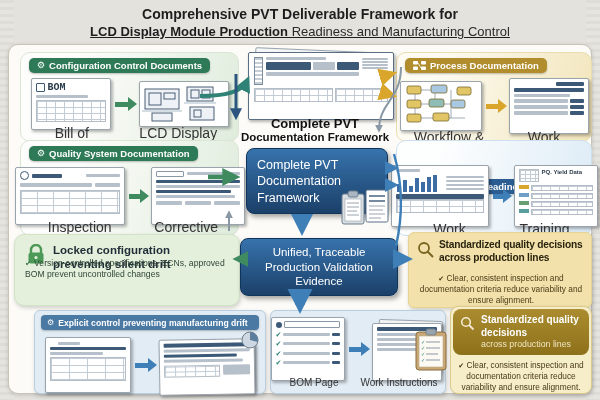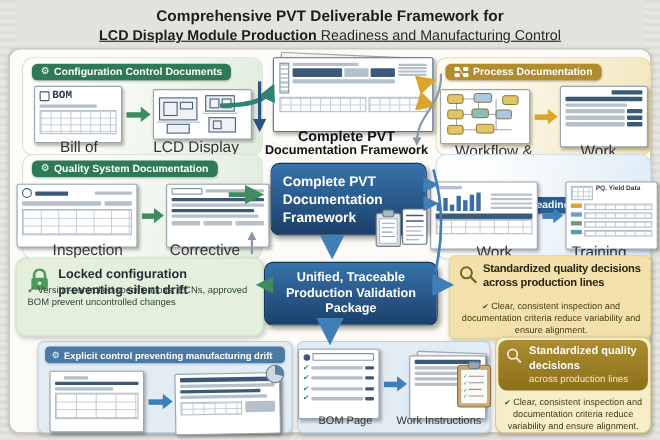--- a/index.html
+++ b/index.html
@@ -26,21 +26,21 @@
   .card{background:#fff;border:1px solid #9aa4ad;border-radius:2px;box-shadow:1.5px 2px 3px rgba(0,0,0,.28);
     position:relative;overflow:hidden;flex:none;}
   .harrow{position:relative;height:5px;margin:0 10px 0 4px;flex:none;}
   .harrow::after{content:"";position:absolute;right:-8px;top:-4.5px;border-left:9px solid;
     border-top:7px solid transparent;border-bottom:7px solid transparent;border-left-color:inherit;}
   .navybar{background:#3c5a78;border-radius:1px;}
   .graybar{background:#b6c0ca;border-radius:1px;}
   .grid{background-image:linear-gradient(#c3ccd4 1px,transparent 1px),
     linear-gradient(90deg,#c3ccd4 1px,transparent 1px);background-size:9px 6px;border:1px solid #b4bec8;}
   .bluebox{position:absolute;background:linear-gradient(#3773ac,#1b4069);border:1px solid #10355a;
-    border-radius:8px;color:#fff;font-weight:bold;box-shadow:2px 3px 5px rgba(0,0,0,.35);z-index:4;}
+    border-radius:8px;color:#fff;font-weight:normal;box-shadow:2px 3px 5px rgba(0,0,0,.35);z-index:4;}
   .soft{box-shadow:1px 2px 4px rgba(0,0,0,.18);}
   svg.overlay{position:absolute;left:0;top:0;z-index:6;pointer-events:none;}
   .minidoc-label{font-weight:bold;color:#2b3c4c;}
 </style>
 </head>
 <body>
 
 <div class="canvas">
 
   <div class="edge-tex left"></div>
@@ -346,21 +346,21 @@
     <div style="position:absolute;left:38px;top:8px;width:178px;font-size:11.5px;line-height:1.25;color:#1f2d36;">
       <b>Locked</b><span style="font-weight:600;"> configuration preventing silent drift</span>
     </div>
     <div style="position:absolute;left:10px;top:23px;width:206px;font-size:8.6px;line-height:1.3;color:#2e4636;">
       <span class="icn" style="font-size:8px;color:#3f7d4c;">✔</span>
       <span>Version-controlled specifications, ECNs, approved BOM prevent uncontrolled changes</span>
     </div>
   </div>
 
   <div class="bluebox" style="left:240px;top:238px;width:158px;height:58px;font-size:11.5px;line-height:1.3;display:flex;align-items:center;justify-content:center;text-align:center;padding:4px 8px;box-sizing:border-box;">
-    <span>Unified, Traceable Production Validation Package</span>
+    <span>Unified, Traceable Production Validation Evidence</span>
   </div>
 
   <div class="section soft" style="left:408px;top:232px;width:182px;height:74px;background:#f2e1aa;border:1px solid #e6d494;border-radius:6px;">
     <svg width="18" height="18" style="position:absolute;left:8px;top:8px;">
       <circle cx="7" cy="7" r="5" fill="none" stroke="#7a6420" stroke-width="1.8"></circle>
       <line x1="10.5" y1="10.5" x2="16" y2="16" stroke="#7a6420" stroke-width="2"></line>
     </svg>
     <div style="position:absolute;left:30px;top:6px;width:150px;font-size:10.2px;font-weight:bold;line-height:1.25;color:#2b2410;letter-spacing:-.2px;">Standardized quality decisions across production lines</div>
     <div style="position:absolute;left:8px;top:40px;width:168px;font-size:8.3px;line-height:1.3;color:#4a3c18;text-align:center;">
       <span class="icn" style="font-size:7px;">✔</span>

